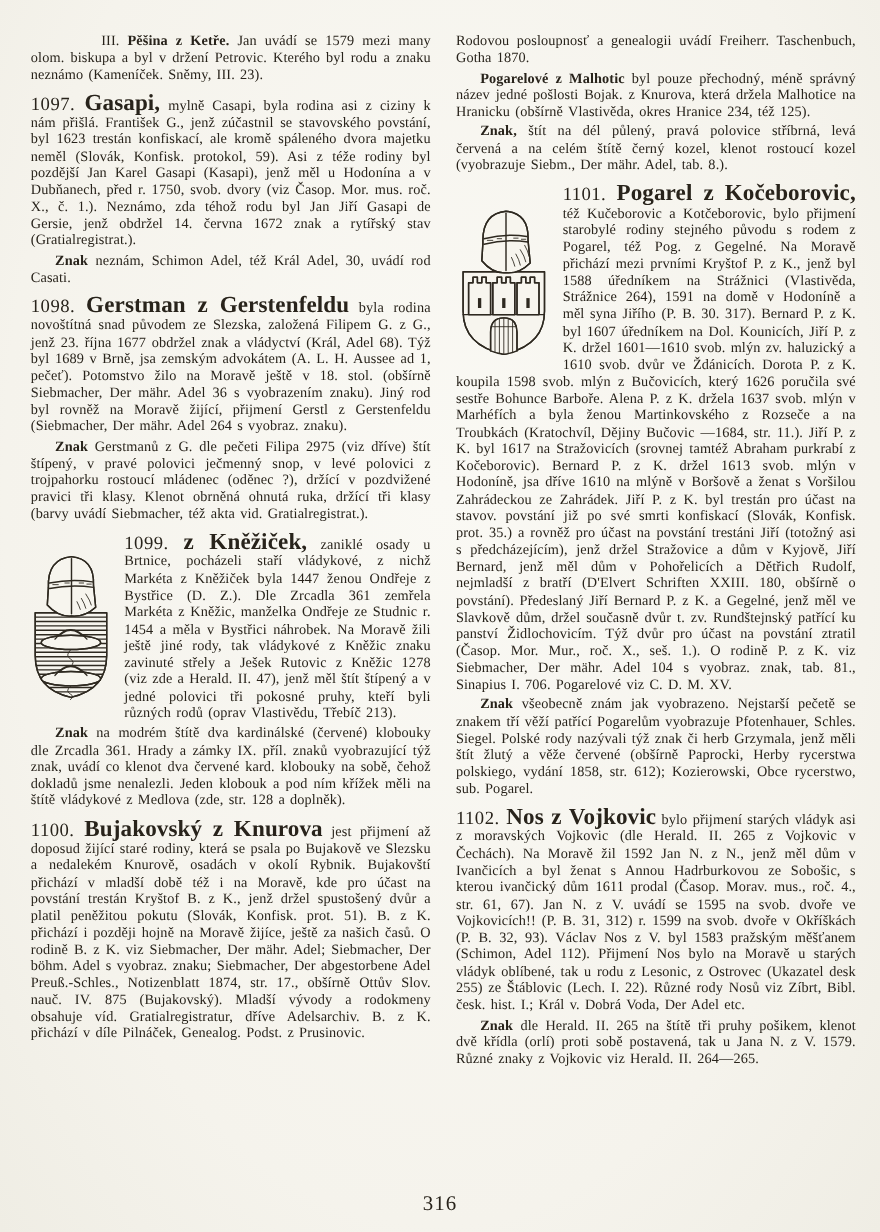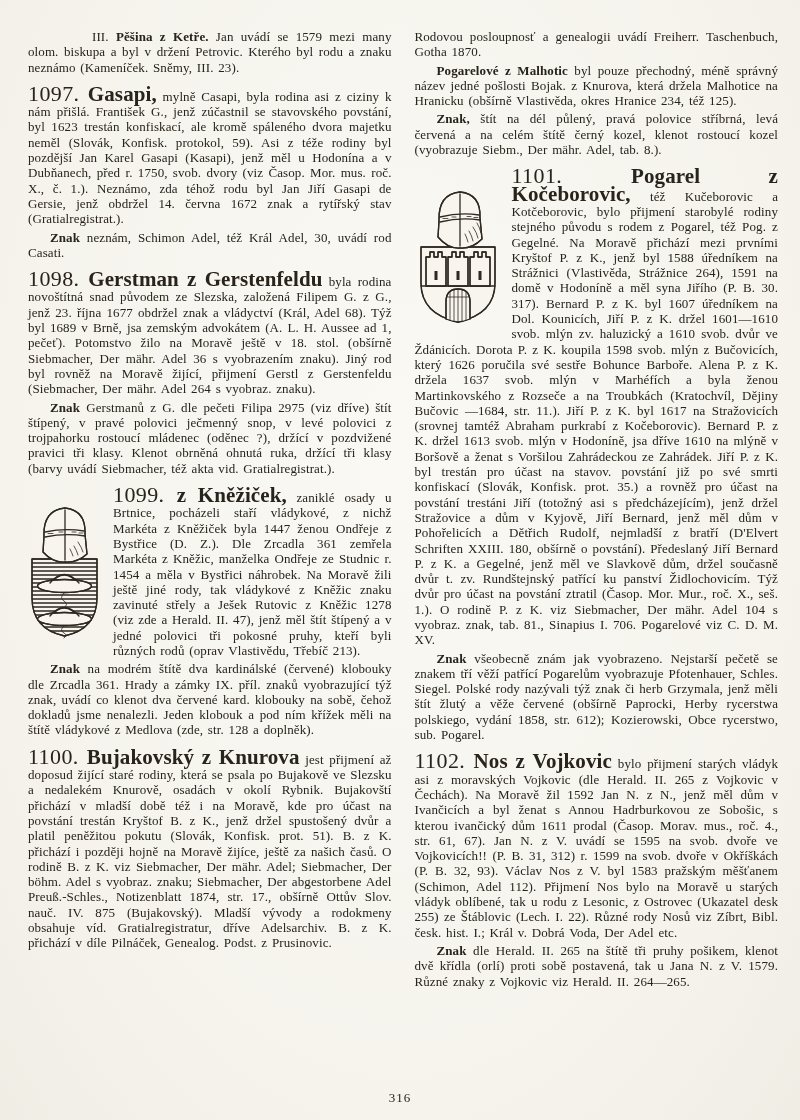--- a/index.html
+++ b/index.html
@@ -22,35 +22,35 @@
     text-align:justify;
     font-size:13px;
     line-height:15.3px;
     word-spacing:1.4px;
     letter-spacing:0.1px;
   }
   p.block.indent{text-indent:22px;}
   p.block.indent-lg{text-indent:64px;}
   p.para{margin-top:3px;}
   p.entry{margin-top:11px;}
-  span.num{font-size:22px;letter-spacing:0.4px;}
+  span.num{font-size:17px;letter-spacing:0.4px;}
   span.name{font-weight:bold;font-size:21px;}
   span.b{font-weight:bold;}
   svg.arms{
     float:left;
     margin:15px 11px 3px 0;
   }
   svg.arms *{stroke:#2e2920;fill:none;stroke-width:1.3;stroke-linejoin:round;stroke-linecap:round;}
   svg.arms .paper{fill:#f7f5ee;}
   svg.arms .thin{stroke-width:0.8;}
   svg.arms .dark{fill:#2e2920;stroke:none;}
   .pagenum{
     position:absolute;left:0;bottom:14px;width:100%;
     text-align:center;
-    font-size:13px;letter-spacing:1px;
+    font-size:19px;letter-spacing:1px;
   }
 </style>
 </head>
 <body>
 
 <div class="page">
   <div class="columns">
       <div class="column">
         <p class="block para indent-lg"><span>III. </span><span class="b">Pěšina z Ketře.</span><span> Jan uvádí se 1579 mezi many olom. biskupa a byl v držení Petrovic. Kterého byl rodu a znaku neznámo (Kameníček. Sněmy, III. 23).</span></p>
         <p class="block entry"><span class="num">1097. </span><span class="name">Gasapi,</span><span> mylně Casapi, byla rodina asi z ciziny k nám přišlá. František G., jenž zúčastnil se stavovského povstání, byl 1623 trestán konfiskací, ale kromě spáleného dvora majetku neměl (Slovák, Konfisk. protokol, 59). Asi z téže rodiny byl pozdější Jan Karel Gasapi (Kasapi), jenž měl u Hodonína a v Dubňanech, před r. 1750, svob. dvory (viz Časop. Mor. mus. roč. X., č. 1.). Neznámo, zda téhož rodu byl Jan Jiří Gasapi de Gersie, jenž obdržel 14. června 1672 znak a rytířský stav (Gratialregistrat.).</span></p>

